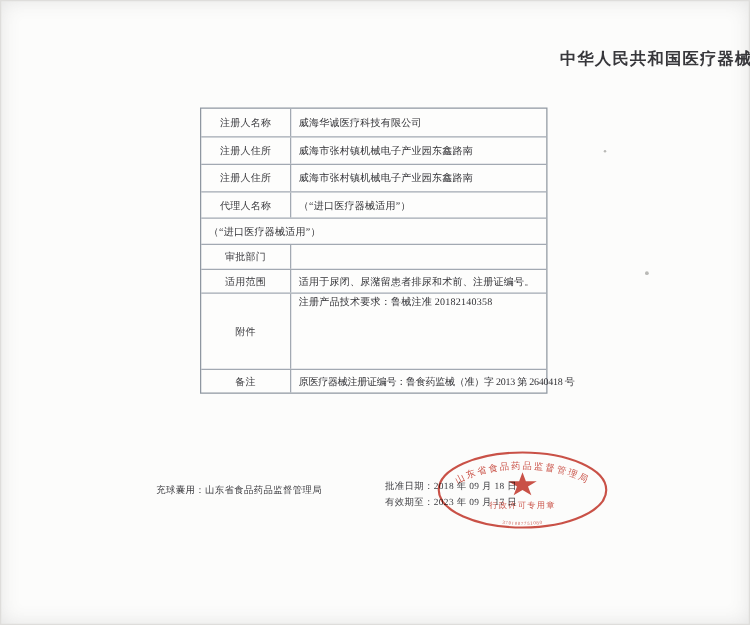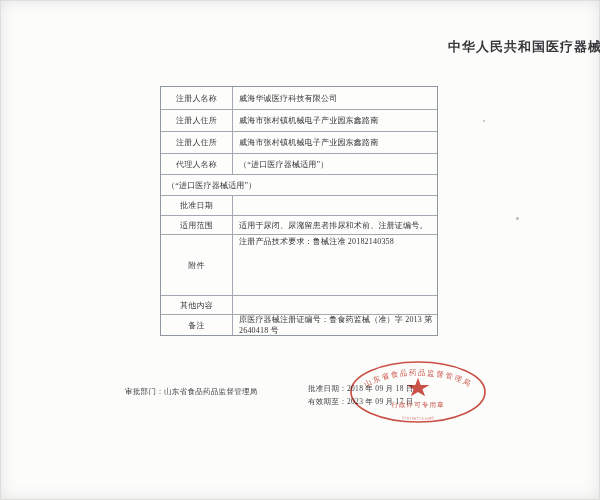--- a/index.html
+++ b/index.html
@@ -69,41 +69,37 @@
       <div class="cell value">威海市张村镇机械电子产业园东鑫路南</div>
     </div>
     <div class="row">
       <div class="cell label">代理人名称</div>
       <div class="cell value">（“进口医疗器械适用”）</div>
     </div>
     <div class="row">
       <div class="cell value">（“进口医疗器械适用”）</div>
     </div>
     <div class="row">
-      <div class="cell label">批准日期</div>
+      <div class="cell label">审批部门</div>
     </div>
     <div class="row">
       <div class="cell label">适用范围</div>
       <div class="cell value">适用于尿闭、尿潴留患者排尿和术前、注册证编号。</div>
     </div>
     <div class="row">
       <div class="cell label">附件</div>
       <div class="cell value">注册产品技术要求：鲁械注准 20182140358</div>
     </div>
     <div class="row">
-      <div class="cell label">其他内容</div>
-      <div class="cell value"></div>
-    </div>
-    <div class="row">
       <div class="cell label">备注</div>
       <div class="cell value">原医疗器械注册证编号：鲁食药监械（准）字 2013 第 2640418 号</div>
     </div>
   </div>
 
-  <div class="footline f-dept"><span>审批部门：</span><span>山东省食品药品监督管理局</span></div>
+  <div class="footline f-dept"><span>充球囊用：</span><span>山东省食品药品监督管理局</span></div>
 
   <div class="footline f-date"><span>批准日期：</span><span>2018 年 09 月 18 日</span></div>
 
   <div class="footline f-valid"><span>有效期至：</span><span>2023 年 09 月 17 日</span></div>
 
   <svg class="stamp" width="144" height="68" viewBox="0 0 144 68" aria-hidden="true" style="color: rgb(197, 58, 46);">
     <defs>
       <path id="arcTop" d="M 9 45 A 63 28 0 1 1 135 45" fill="none"></path>
       <path id="arcBot" d="M 29 52 A 48 18 0 0 0 115 52" fill="none"></path>
     </defs>

